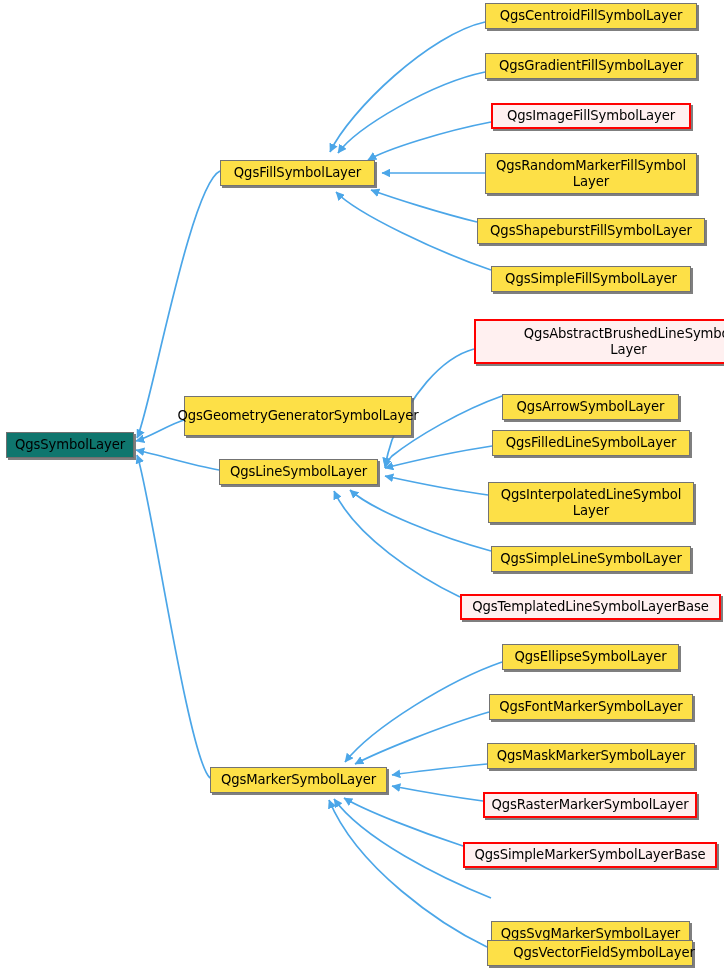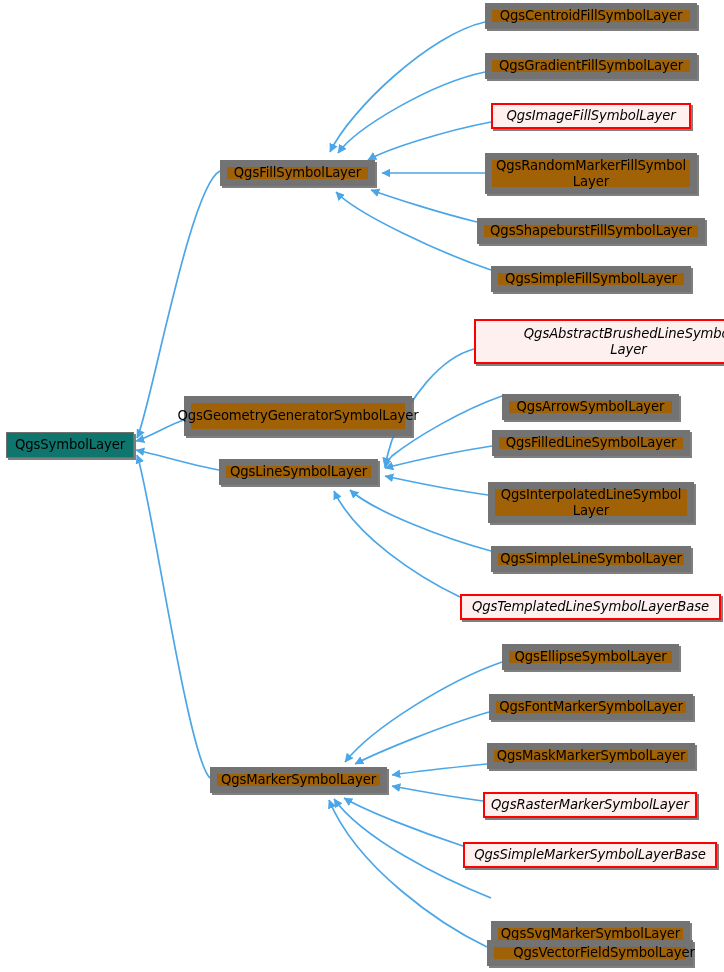--- a/index.html
+++ b/index.html
@@ -28,38 +28,37 @@
   .node {
     position: absolute;
     box-sizing: border-box;
     display: flex;
     align-items: center;
     justify-content: center;
     text-align: center;
     font-size: 13.2px;
     line-height: 15.5px;
     color: #000000;
-    background: #a16207;
-    border: 7px solid #737373;
+    background: #fde047;
+    border: 1px solid #737373;
     box-shadow: 2px 2px 0 0 rgba(105,105,105,0.85);
     letter-spacing: -0.1px;
     padding: 0 5px;
     white-space: normal;
     z-index: 5;
   }
   .node.root {
     background: #0f766e;
     border: 1px solid #707070;
     box-shadow: 2px 2px 0 0 rgba(105,105,105,0.85);
   }
   .node.red {
     border: 2px solid #ff0000;
     background: #fff0f0;
     box-shadow: 2px 2px 0 0 rgba(105,105,105,0.85);
-    font-style: italic;
   }
 </style>
 </head>
 <body>
 
 <div id="diagram">
 
   <svg id="edges" viewBox="0 0 724 972" xmlns="http://www.w3.org/2000/svg">
     <defs>
       <marker id="arrowhead" viewBox="0 0 10 10" refX="9.4" refY="5" markerWidth="5.2" markerHeight="5.2" orient="auto-start-reverse">

